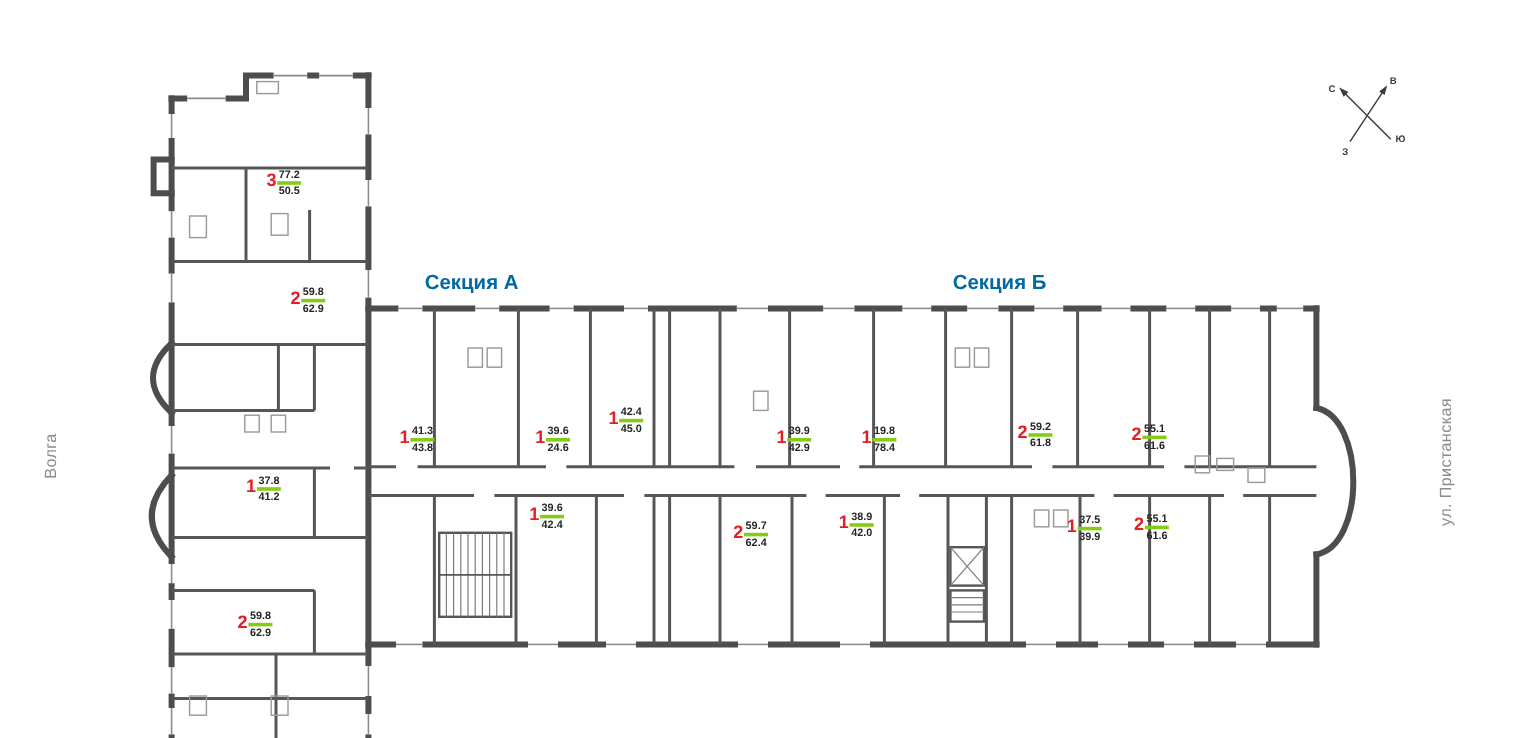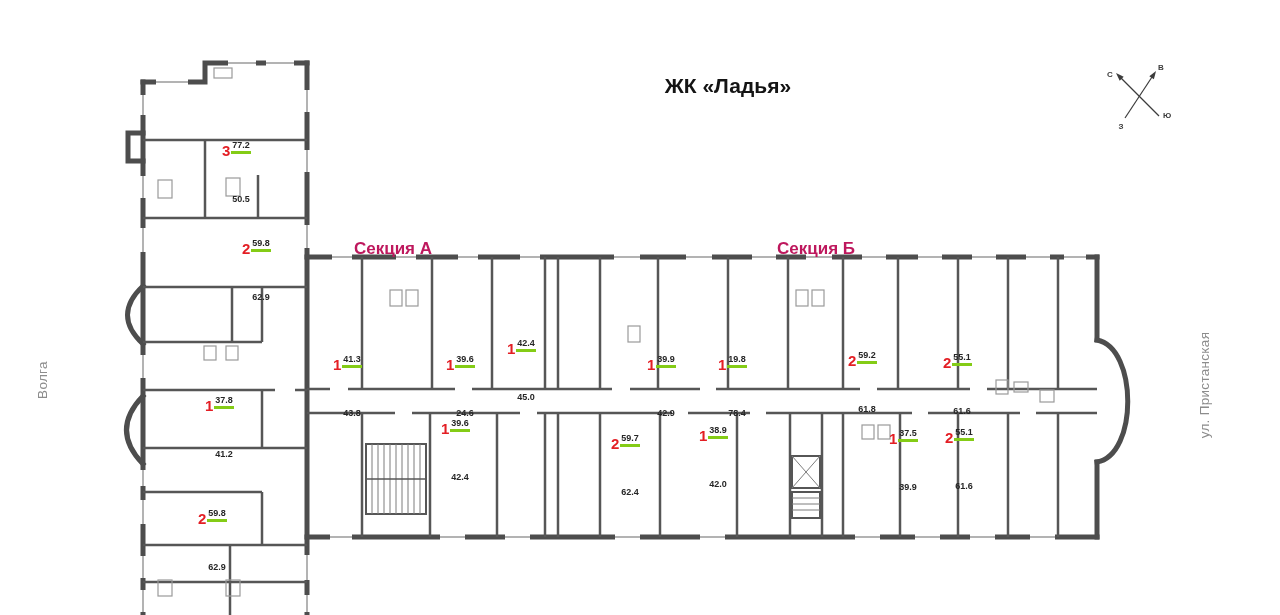--- a/index.html
+++ b/index.html
@@ -16,24 +16,24 @@
   .title-complex {
     position:absolute; left:578px; top:74px; width:300px;
     text-align:center; font-size:21px; font-weight:bold; color:#141414;
   }
   .title-house {
     position:absolute; left:581px; top:139px; width:300px;
     text-align:center; font-size:20px; font-weight:bold; color:#141414;
   }
   .section-label {
     position:absolute; width:130px; text-align:center;
-    font-size:17px; font-weight:bold; color:#be185d;margin-top:13px;
+    font-size:17px; font-weight:bold; color:#0369a1;
   }
   #section-a { left:328px; top:226px; }
-  #section-b { left:751px; top:226px; }
+  #section-b { left:768px; top:226px; }
 
   .street {
     position:absolute; display:flex; align-items:center; justify-content:center;
     font-size:13.5px; color:#8c8c8c; letter-spacing:0.3px;
   }
   #street-left  { left:-18px;  top:372px; width:120px; height:16px; transform:rotate(-90deg); }
   #street-right { left:1124px; top:377px; width:160px; height:16px; transform:rotate(-90deg); }
 
   .apt {
     position:absolute; display:flex; align-items:flex-start; line-height:1;
@@ -41,21 +41,21 @@
   }
   .apt .rooms {
     color:#e31e24; font-size:15px; font-weight:bold;
     margin-right:1px; margin-top:2px;
   }
   .apt .areas {
     display:flex; flex-direction:column;
     font-size:9px; font-weight:bold; color:#262626;
   }
   .apt .a-top { padding:0 1px 1px 1px; border-bottom:3px solid #84cc16; }
-  .apt .a-bot { padding:1px 1px 0 1px;margin-top:40px; }
+  .apt .a-bot { padding:1px 1px 0 1px; }
 </style>
 </head>
 <body>
 
 <div class="canvas">
 
   <svg class="plan-svg" width="1280" height="615" viewBox="0 0 1280 615">
 
     <g stroke="#4d4d4d" stroke-width="5" fill="none" stroke-linecap="square">
 
@@ -281,21 +281,20 @@
       <line x1="1125" y1="118" x2="1154" y2="74" stroke="#3c3c3c" stroke-width="1.2"></line>
       <polygon points="1116,73 1119.7,80.7 1123.7,76.7" fill="#3c3c3c"></polygon>
       <polygon points="1156,71 1153.9,79.2 1149.3,76.2" fill="#3c3c3c"></polygon>
       <text x="1110" y="77" text-anchor="middle" font-size="8" font-weight="bold" fill="#3c3c3c">С</text>
       <text x="1161" y="70" text-anchor="middle" font-size="8" font-weight="bold" fill="#3c3c3c">В</text>
       <text x="1121" y="129" text-anchor="middle" font-size="8" font-weight="bold" fill="#3c3c3c">З</text>
       <text x="1167" y="118" text-anchor="middle" font-size="8" font-weight="bold" fill="#3c3c3c">Ю</text>
     </g>
   </svg>
 
-  <div class="title-complex">ЖК «Ладья»</div>
 
   <div class="section-label" id="section-a">Секция А</div>
   <div class="section-label" id="section-b">Секция Б</div>
 
   <div class="street" id="street-left">Волга</div>
   <div class="street" id="street-right">ул. Пристанская</div>
 
   <div id="apartments">
       <div class="apt" style="left: 222px; top: 141px;">
         <span class="rooms">3</span>

